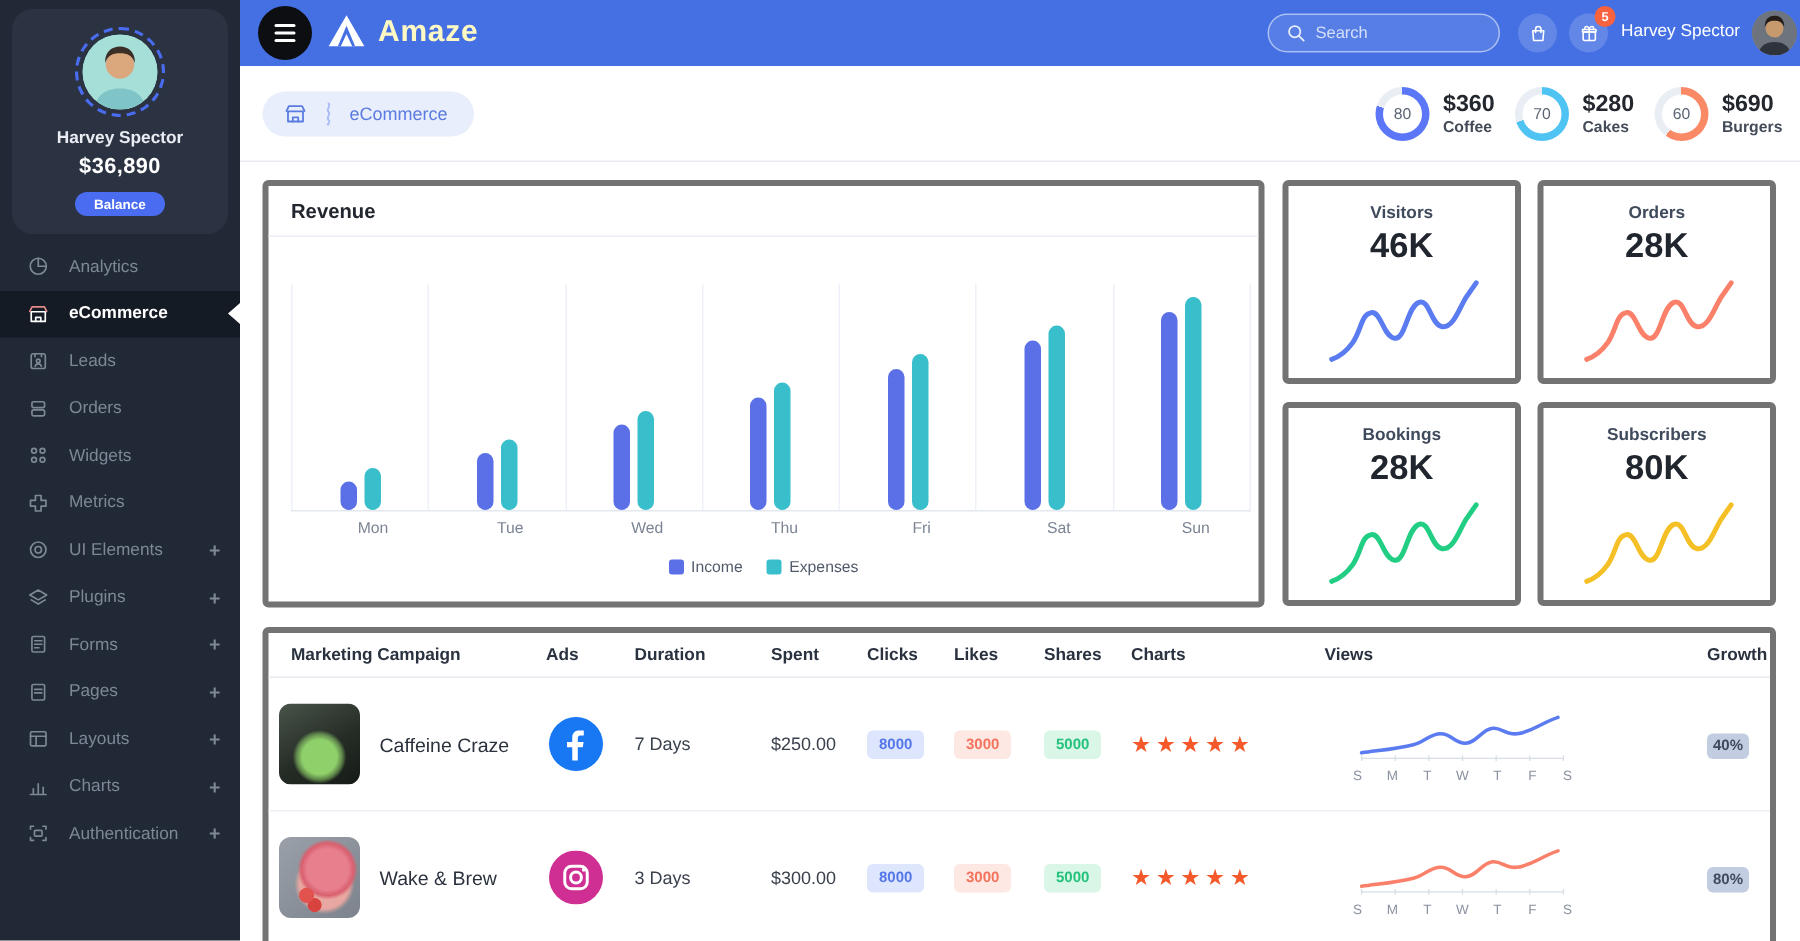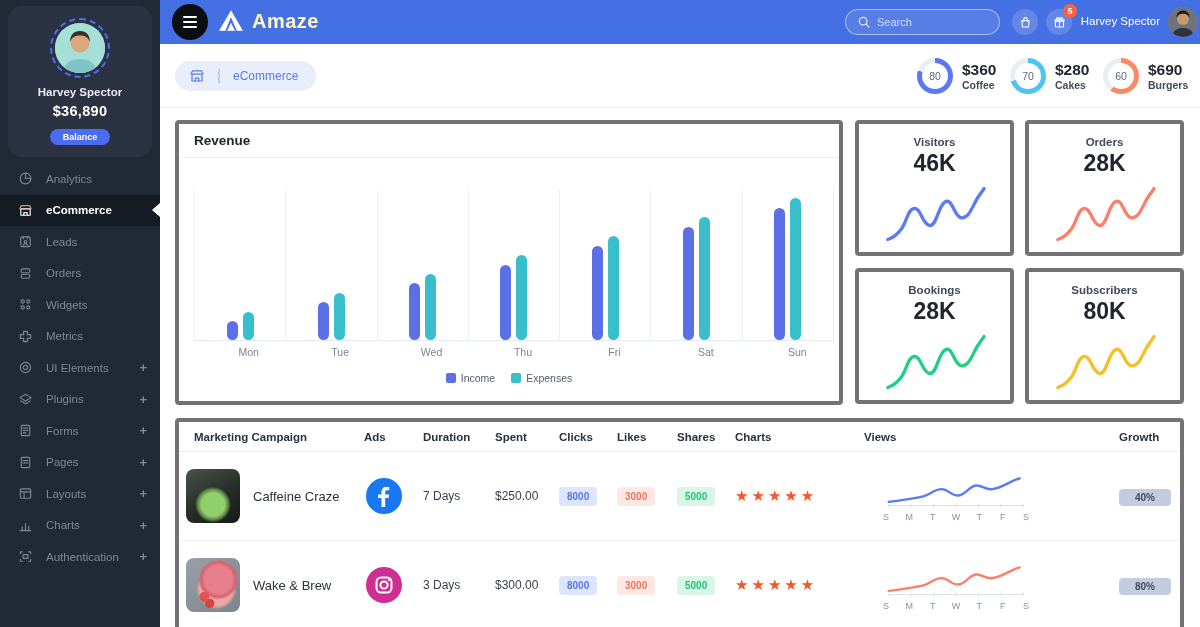--- a/index.html
+++ b/index.html
@@ -74,38 +74,38 @@
 
   
   .table-card { left:15px; top:310px; width:1009px; height:312px; }
   .trow { display:flex; align-items:center; }
   .thead { height:30px; border-bottom:1px solid #e7eaf1; }
   .thead .tcell { font-size:11.5px; font-weight:bold; color:#2a3240; }
   .tbody-row { height:89px; border-bottom:1px solid #eceff5; }
   .tcell { flex:0 0 auto; }
   .c-campaign { width:185px; display:flex; align-items:center; gap:13px; padding-left:7px; }
   .thead .c-campaign { padding-left:15px; }
-  .c-ads{ width:59px; } .c-duration{ width:72px; } .c-spent{ width:64px; }
+  .c-ads{ width:59px; } .c-duration{ width:91px; } .c-spent{ width:64px; }
   .c-clicks{ width:58px; } .c-likes{ width:60px; } .c-shares{ width:58px; }
   .c-rating{ width:129px; } .c-views{ width:255px; }
   .c-growth{ width:54px; text-align:left; }
   .row-img { width:54px; height:54px; border-radius:8px; flex:0 0 54px; }
   .img-coffee { background:radial-gradient(circle at 50% 66%, #8fd06a 0 26%, rgba(143,208,106,.55) 34%, transparent 40%), linear-gradient(150deg,#49544a 0%, #262d26 55%, #151a16 100%); }
   .img-smoothie { background:radial-gradient(circle at 34% 72%, #e2534f 0 9%, transparent 10%), radial-gradient(circle at 44% 84%, #d8433f 0 8%, transparent 9%), radial-gradient(circle at 60% 40%, #e87f8d 0 30%, #d9606f 38%, transparent 44%), radial-gradient(circle at 56% 58%, #e8a7a0 0 38%, transparent 46%), linear-gradient(140deg,#9aa0a8,#7d838c); }
   .row-title { font-size:13px; color:#2b313c; }
   .text-cell { font-size:12px; color:#3a414d; }
   .pill { display:inline-block; font-size:10px; font-weight:bold; padding:4px 8px; border-radius:4px; }
   .pill-clicks { background:#dde6fd; color:#5577e8; }
   .pill-likes { background:#fde8e4; color:#f4735c; }
   .pill-shares { background:#d9f6e7; color:#25c27d; }
   .stars { color:#f4582b; font-size:15px; letter-spacing:3px; white-space:nowrap; }
   .views-wrap { margin-left:12px; width:160px; }
   .views-days { display:flex; justify-content:space-between; width:150px; margin:1px 0 0 5px; }
   .views-days span { font-size:9px; color:#8a91a0; width:10px; text-align:center; }
-  .growth-badge { display:inline-block; background:#c2cde2; color:#3f4a5e; font-size:10px; font-weight:bold; padding:3px 16px; border-radius:4px; }
+  .growth-badge { display:inline-block; background:#c2cde2; color:#3f4a5e; font-size:10px; font-weight:bold; padding:3px 4px; border-radius:4px; }
 </style>
 </head>
 <body>
 
 <div class="sidebar">
   <div class="user-panel">
     <div class="avatar-ring">
       <div class="avatar-lg">
         <svg viewBox="0 0 50 50" width="50" height="50">
           <rect width="50" height="50" fill="#a6ded8"></rect>

